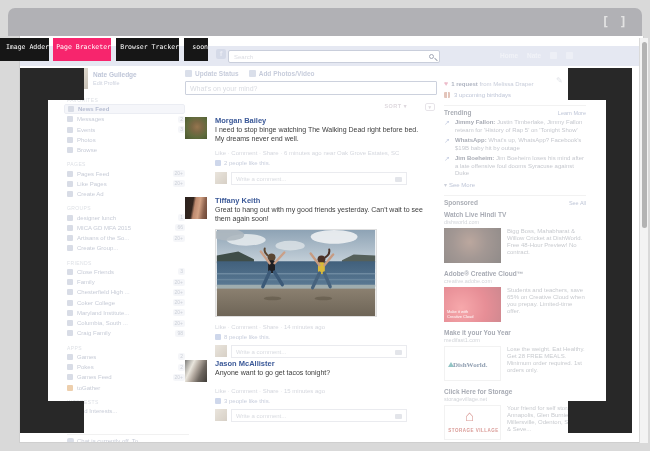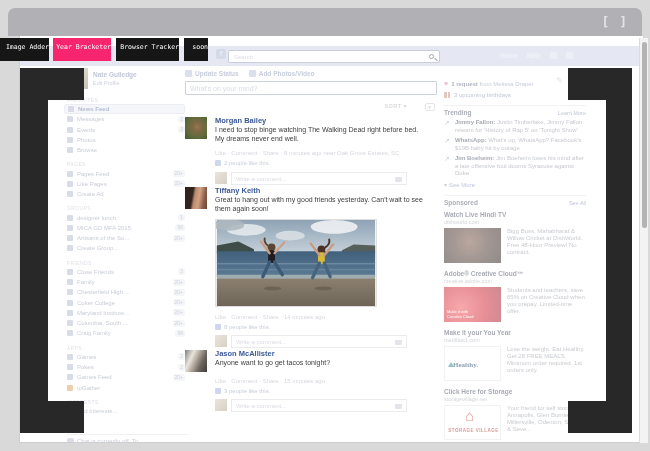--- a/index.html
+++ b/index.html
@@ -48,21 +48,21 @@
 .chatrow{position:absolute;left:47px;top:398px;width:122px;border-top:1px solid #e4e4e4;padding-top:3px;font-size:6px;color:#8d96ad}
 .bub{display:inline-block;width:7px;height:5px;background:#b7bfd0;border-radius:2px;margin-right:3px}
 
 .feed{position:absolute;left:165px;top:32px;width:252px}
 .ctabs{display:flex;gap:10px;margin-top:2px;font-size:6.5px;color:#8f9ab8;font-weight:bold;align-items:center}
 .cicon{width:7px;height:7px;background:#b7c0d6;border-radius:1px;display:inline-block;margin-right:3px;vertical-align:-1px}
 .cinput{margin-top:4px;height:14px;border:1px solid #ccd1dd;border-radius:1px;background:#fff;font-size:7px;color:#b2b7c4;padding:3px 4px}
 .sortrow{margin-top:8px;height:9px;position:relative;font-size:5.5px;color:#bdb2bd;text-align:right;padding-right:30px;letter-spacing:.5px;font-weight:bold}
 .sorticon{position:absolute;right:2px;top:0;width:10px;height:8px;border:1px solid #d0cbd4;border-radius:2px;font-size:5px;color:#c0b8c2;text-align:center;line-height:7px}
 .post{position:relative;padding-left:30px}
-.post1{margin-top:4px}.post2{}.post3{}
+.post1{margin-top:4px}.post2{margin-top:10px}.post3{}
 .avatar{position:absolute;left:0;top:1px;width:22px;height:22px}
 .av-morgan{background:radial-gradient(circle at 55% 45%,#96764f 0%,#7b6844 30%,#5f6b3c 62%,#48552e 100%)}
 .av-tiffany{background:linear-gradient(100deg,#2b211d 0%,#33261f 34%,#bd8a6f 44%,#d2a183 62%,#8a604c 82%,#6a4636 100%)}
 .av-jason{background:linear-gradient(115deg,#7e7e7c 0%,#e9e5dc 30%,#b4aaa0 48%,#6e6760 70%,#3f3b37 100%)}
 .pnamelink{font-size:7.5px;font-weight:bold;color:#3b5998;line-height:9px}
 .ptext{font-size:7px;line-height:9px;color:#3d3d3d;width:210px}
 .pmeta{margin-top:7px;font-size:6px;color:#a9aebc}
 .post3 .pmeta{margin-top:11px}
 .plikes{margin-top:4px;font-size:6px;color:#8e9ab8;height:8px}
 .lthumb{display:inline-block;width:6px;height:6px;background:#9fb0d8;border-radius:1px;margin-right:3px;vertical-align:-1px}
@@ -471,21 +471,21 @@
               </div>
               <div class="adbody">Students and teachers, save 65% on Creative Cloud when you prepay. Limited-time offer.</div>
             </div>
           </div>
 
           <div class="ad">
             <div class="adtitle">Make it your You Year</div>
             <div class="adurl">medifast1.com</div>
             <div class="adrow">
               <div class="adimg medifast">
-                <span class="adimgtext">Healthy.</span>
+                <span class="adimgtext">DishWorld.</span>
               </div>
               <div class="adbody">Lose the weight. Eat Healthy. Get 28 FREE MEALS. Minimum order required. 1st orders only.</div>
             </div>
           </div>
 
           <div class="ad">
             <div class="adtitle">Click Here for Storage</div>
             <div class="adurl">storagevillage.net</div>
             <div class="adrow">
               <div class="adimg storage">
@@ -499,20 +499,20 @@
 
     <div class="br br-lv"></div>
     <div class="br br-lt"></div>
     <div class="br br-lb"></div>
     <div class="br br-rv"></div>
     <div class="br br-rt"></div>
     <div class="br br-rb"></div>
   </div>
 
   <div class="tbtn btn-ia">Image Adder</div>
-  <div class="tbtn pink btn-pb">Year Bracketer</div>
+  <div class="tbtn pink btn-pb">Page Bracketer</div>
   <div class="tbtn btn-bt">Browser Tracker</div>
   <div class="tbtn btn-ex">soon</div>
 
   <div class="sbar">
       <div class="sthumb"></div>
     </div>
 </div>
 
 </body></html>

